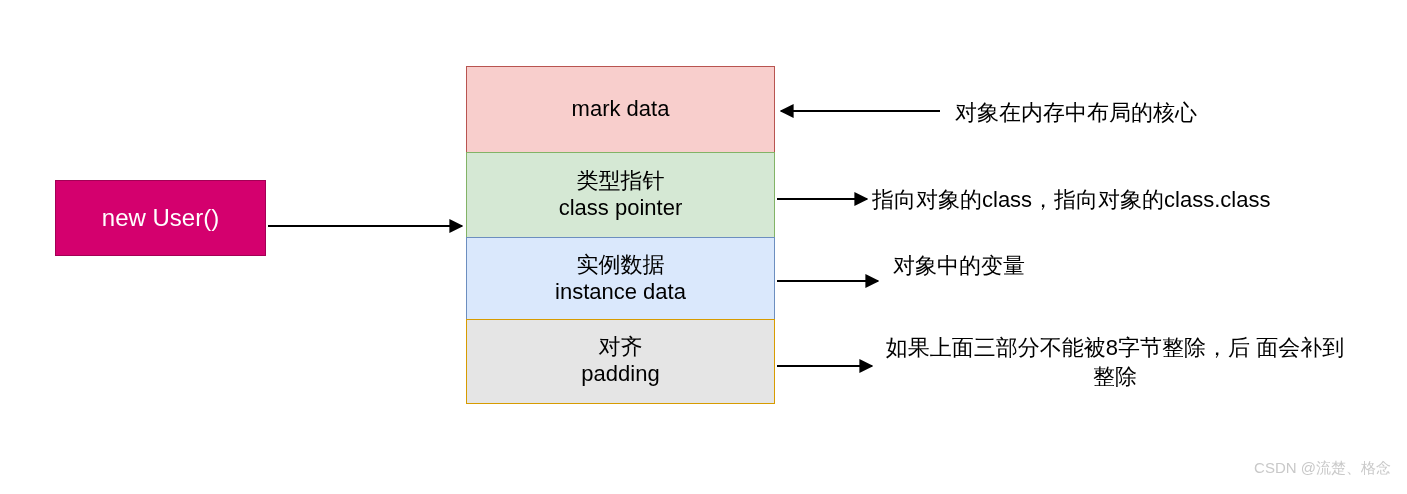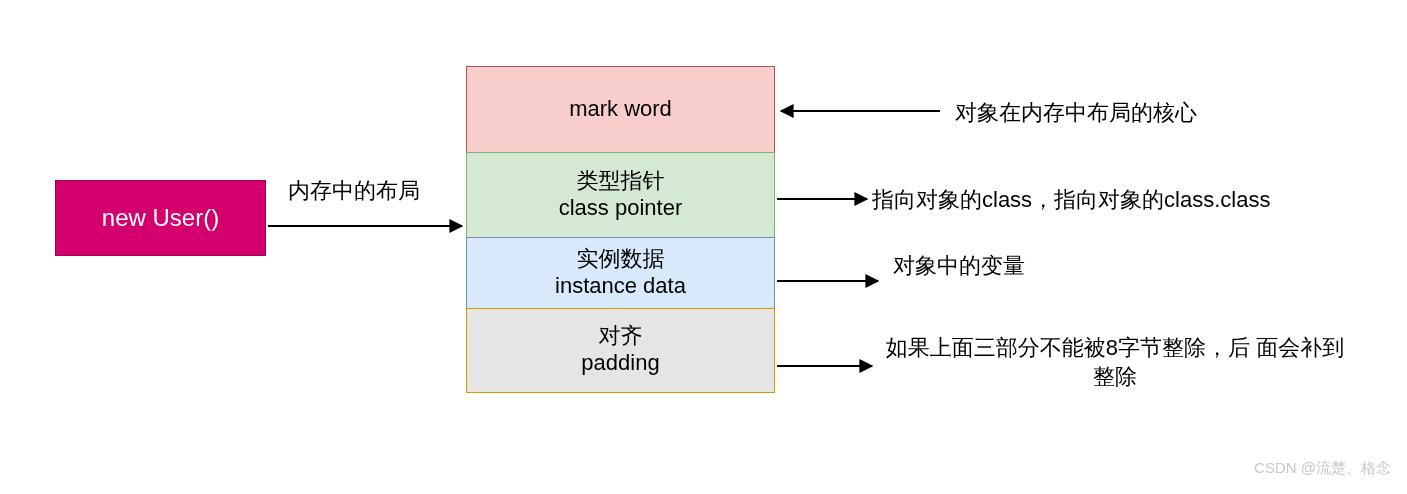--- a/index.html
+++ b/index.html
@@ -63,21 +63,21 @@
     background: #F8CECC;
     border-color: #B85450;
   }
   .box-classptr {
     height: 87px;
     background: #D5E8D4;
     border-color: #82B366;
     margin-top: -1.5px;
   }
   .box-instance {
-    height: 72px;
+    height: 83px;
     background: #DAE8FC;
     border-color: #6C8EBF;
     margin-top: -1.5px;
   }
   .box-padding {
     height: 85px;
     background: #e5e5e5;
     border-color: #D79B00;
     margin-top: -1.5px;
   }
@@ -150,26 +150,25 @@
 
     <line x1="777" y1="281" x2="878" y2="281" stroke="#000" stroke-width="2" marker-end="url(#arrowR)"></line>
 
     <line x1="777" y1="366" x2="872" y2="366" stroke="#000" stroke-width="2" marker-end="url(#arrowR)"></line>
   </svg>
 
   <div class="node-new-user">
     <span>new User()</span>
   </div>
 
-  <div class="edge-label label-mem-layout">内存中的布局</div>
 
   <div class="layout-stack">
 
     <div class="mem-box box-markword">
-      <span class="en">mark word</span>
+      <span class="en">mark data</span>
     </div>
 
     <div class="mem-box box-classptr">
       <span class="cn">类型指针</span>
       <span class="en">class pointer</span>
     </div>
 
     <div class="mem-box box-instance">
       <span class="cn">实例数据</span>
       <span class="en">instance data</span>

